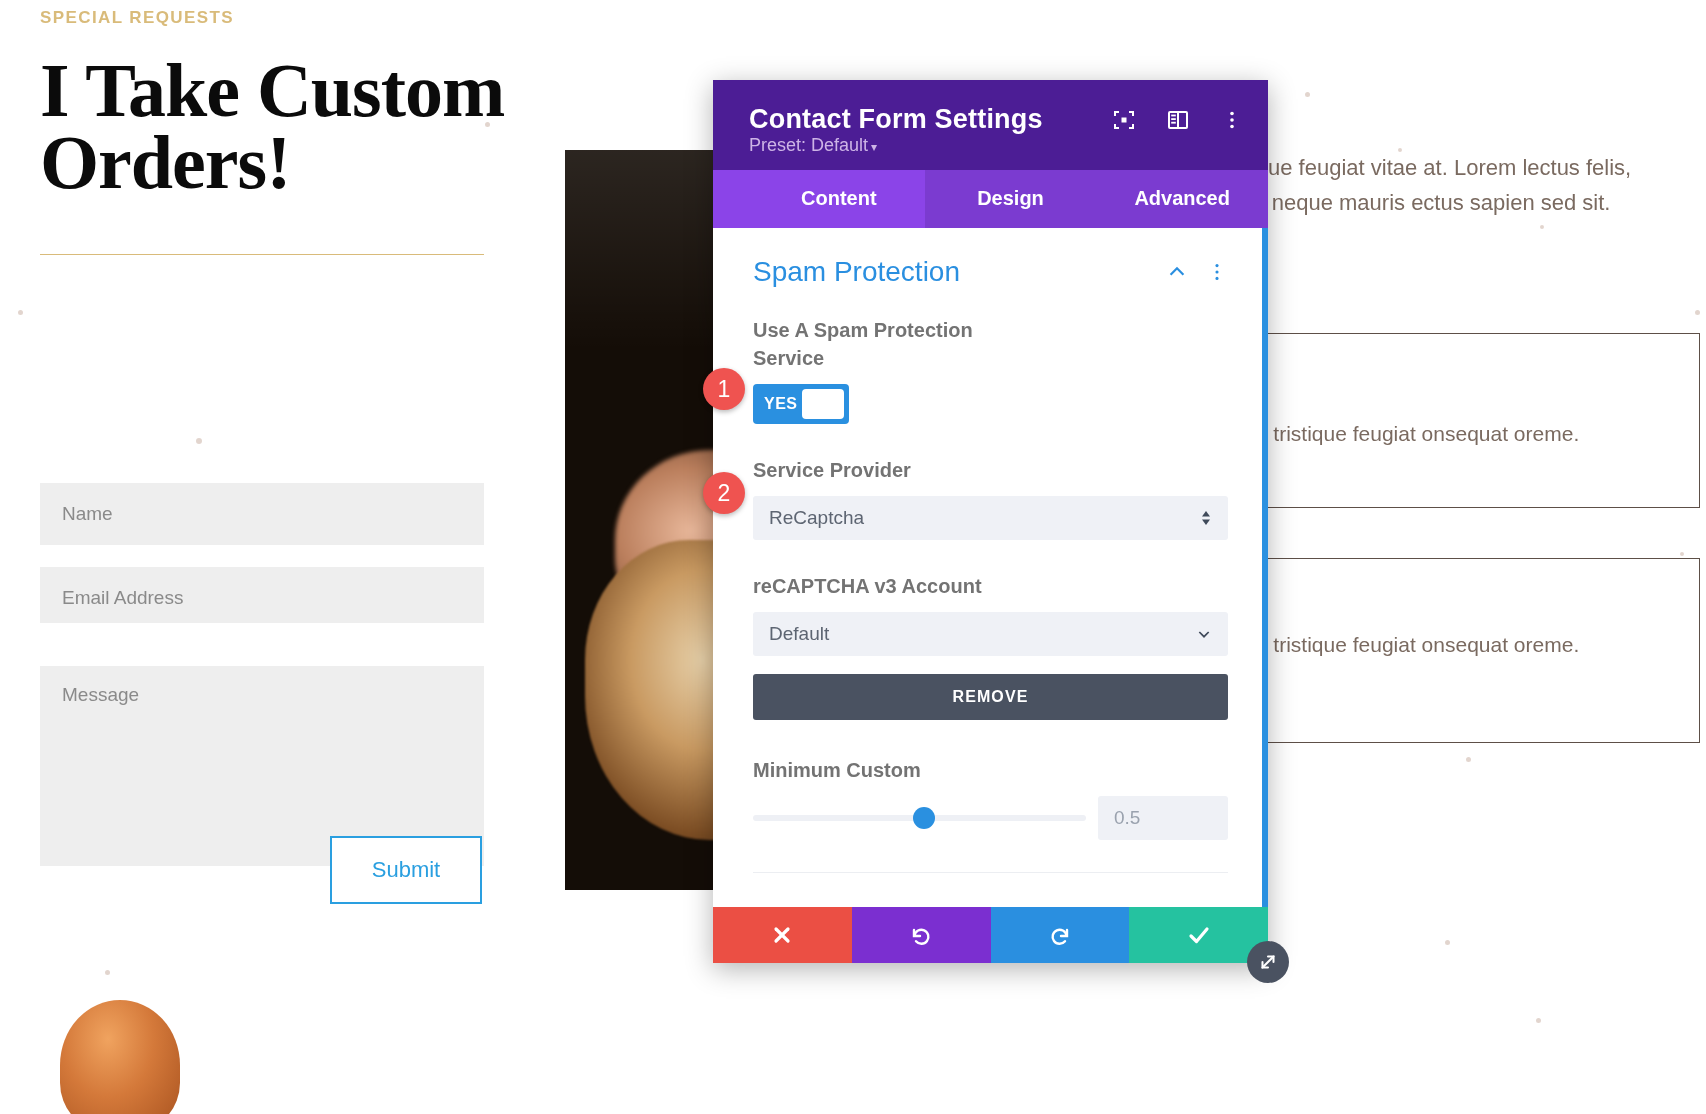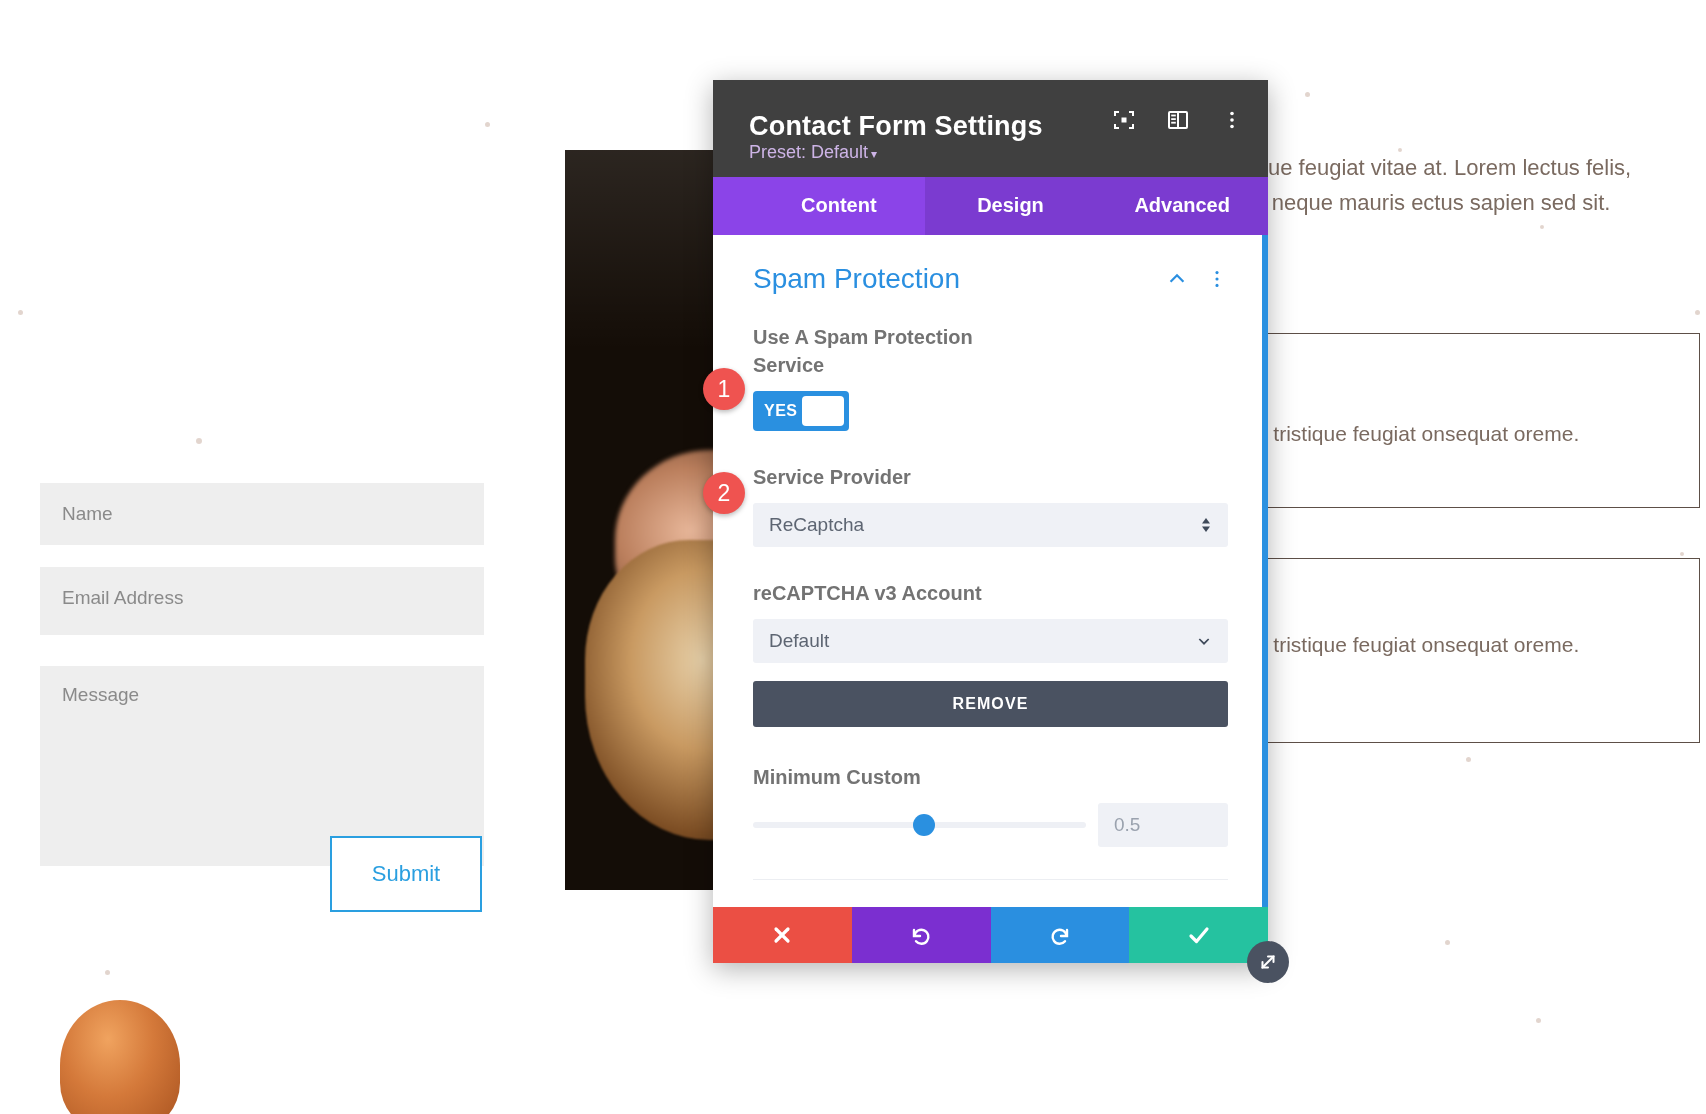--- a/index.html
+++ b/index.html
@@ -35,31 +35,31 @@
   #divider { margin-top:56px; border-top:1px solid #d9bb7a; width:444px; }
 
   .field {
     background:#eeeeee; border:none; width:444px;
     font-family:"Liberation Sans", sans-serif;
     font-size:19px; color:#8a8a8a;
     padding:0 22px;
     margin-top:28px;
   }
   #name-field  { position:absolute; left:40px; top:455px; height:62px; line-height:62px; }
-  #email-field { position:absolute; left:40px; top:539px; height:68px; line-height:62px; }
+  #email-field { position:absolute; left:40px; top:539px; height:56px; line-height:62px; }
   #message-field {
     position:absolute; left:40px; top:638px; height:200px;
     padding-top:18px; line-height:normal;
   }
   #message-resize {
     position:absolute; right:6px; bottom:4px; width:14px; height:14px;
     color:#777; font-size:13px; line-height:14px;
   }
   #submit-btn {
-    position:absolute; left:330px; top:836px; width:152px; height:76px;
+    position:absolute; left:330px; top:836px; width:152px; height:68px;
     border:2px solid #2a9fe0; background:#fff;
     color:#2a9fe0; font-size:22px;
     display:flex; align-items:center; justify-content:center;
     cursor:pointer;
   }
 
   
   #bread-photo {
     position:absolute; left:565px; top:150px; width:390px; height:740px;
     background:
@@ -113,22 +113,22 @@
 
   
   #modal {
     position:absolute; left:713px; top:80px; width:555px; height:883px;
     background:#ffffff;
     box-shadow:0 6px 26px rgba(0,0,0,.30);
     display:flex; flex-direction:column;
     overflow:hidden;
   }
   #modal-header {
-    background:#404040; color:#fff;
-    padding:31px 22px 14px 36px;
+    background:#4c1d95; color:#fff;
+    padding:24px 22px 14px 36px;
     position:relative; flex:0 0 auto;
   }
   #modal-title { font-size:27px; font-weight:bold; letter-spacing:.2px; }
   #modal-preset {
     font-size:18px; font-weight:normal; color:#cdb4e6; margin-top:0;
   }
   #preset-caret { font-size:12px; margin-left:3px; }
   #header-icons {
     position:absolute; right:24px; top:28px;
     display:flex; align-items:center; gap:30px;
@@ -258,20 +258,25 @@
   <div class="speck" style="left:18px;top:310px;width:5px;height:5px;"></div>
   <div class="speck" style="left:196px;top:438px;width:6px;height:6px;"></div>
   <div class="speck" style="left:1540px;top:225px;width:4px;height:4px;"></div>
   <div class="speck" style="left:1695px;top:310px;width:5px;height:5px;"></div>
   <div class="speck" style="left:1680px;top:552px;width:4px;height:4px;"></div>
   <div class="speck" style="left:1466px;top:757px;width:5px;height:5px;"></div>
   <div class="speck" style="left:1445px;top:940px;width:5px;height:5px;"></div>
   <div class="speck" style="left:105px;top:970px;width:5px;height:5px;"></div>
   <div class="speck" style="left:1536px;top:1018px;width:5px;height:5px;"></div>
 
+  <div id="left-col">
+    <div id="eyebrow">SPECIAL REQUESTS</div>
+    <div id="headline">I Take Custom Orders!</div>
+    <div id="divider"></div>
+  </div>
 
   <div class="field" id="name-field">Name</div>
   <div class="field" id="email-field">Email Address</div>
   <div class="field" id="message-field">
     <span>Message</span>
     <span id="message-resize">◢</span>
   </div>
   <div id="submit-btn">Submit</div>
 
   <div id="bread-photo">

